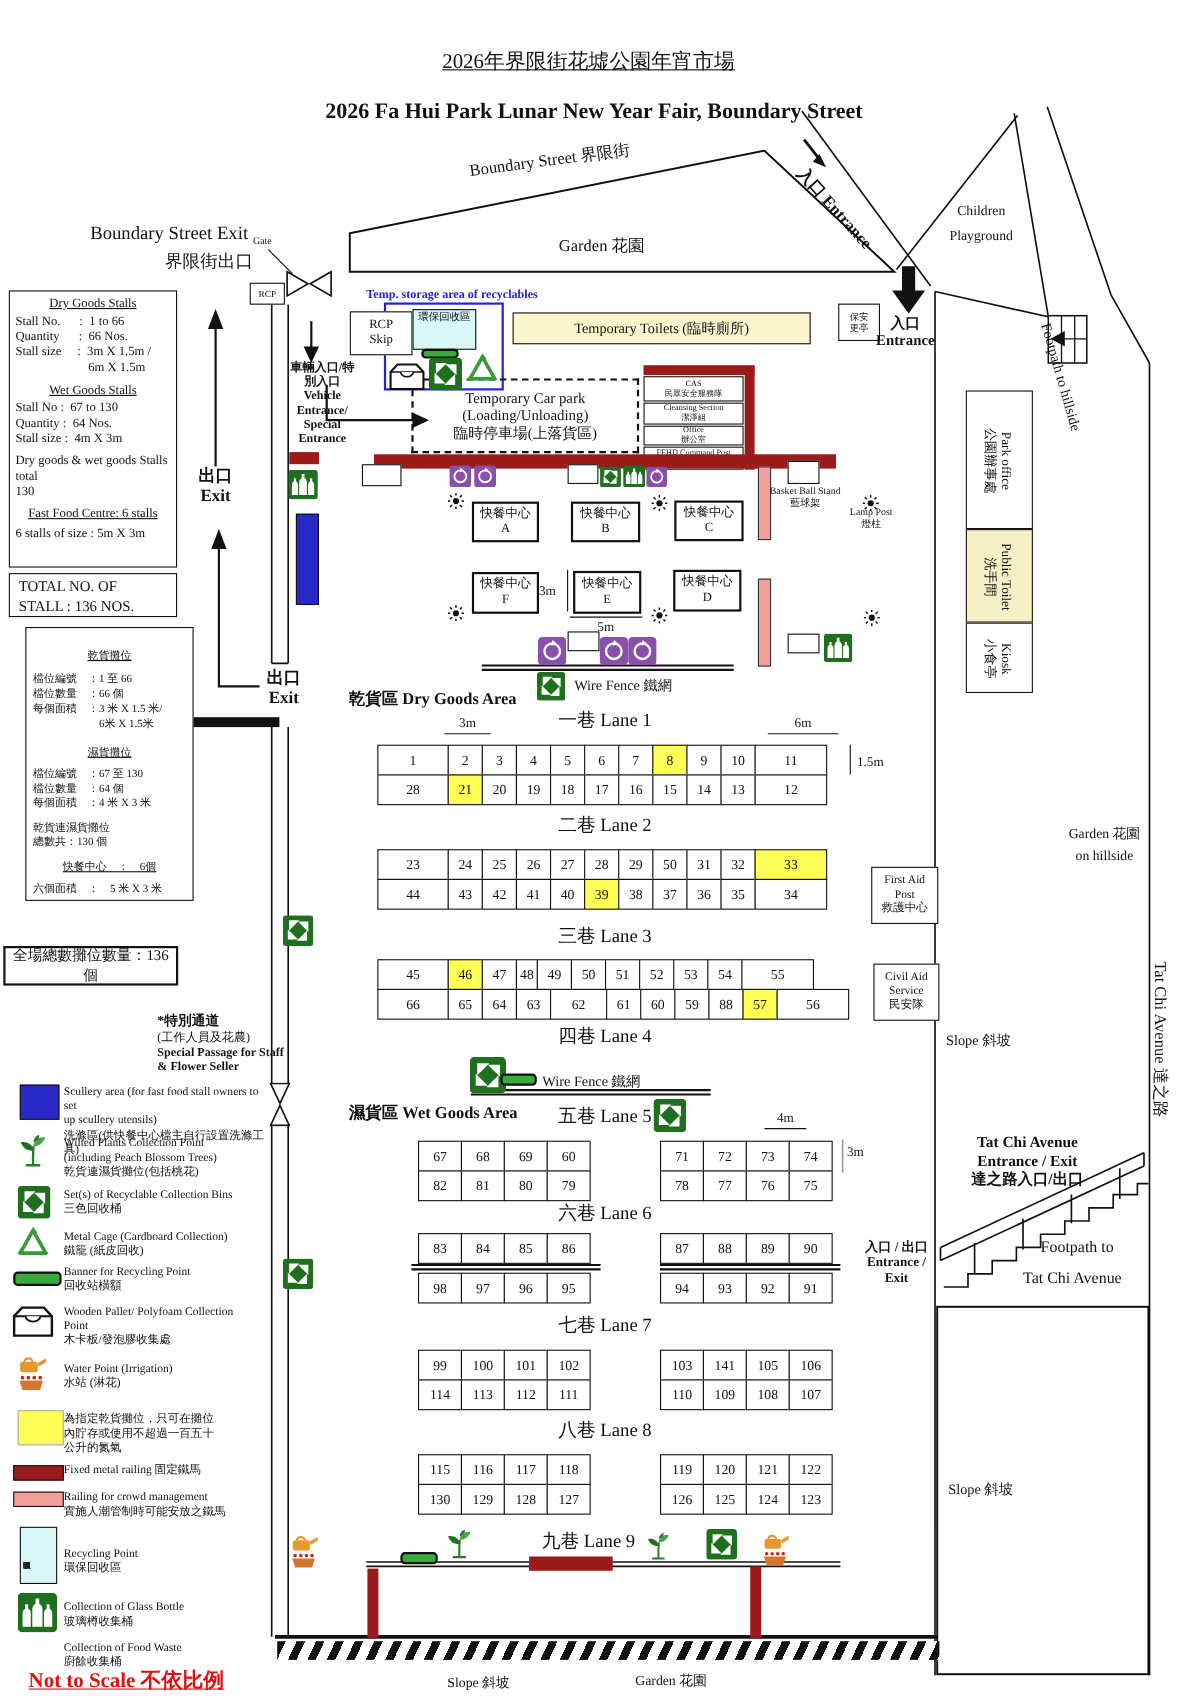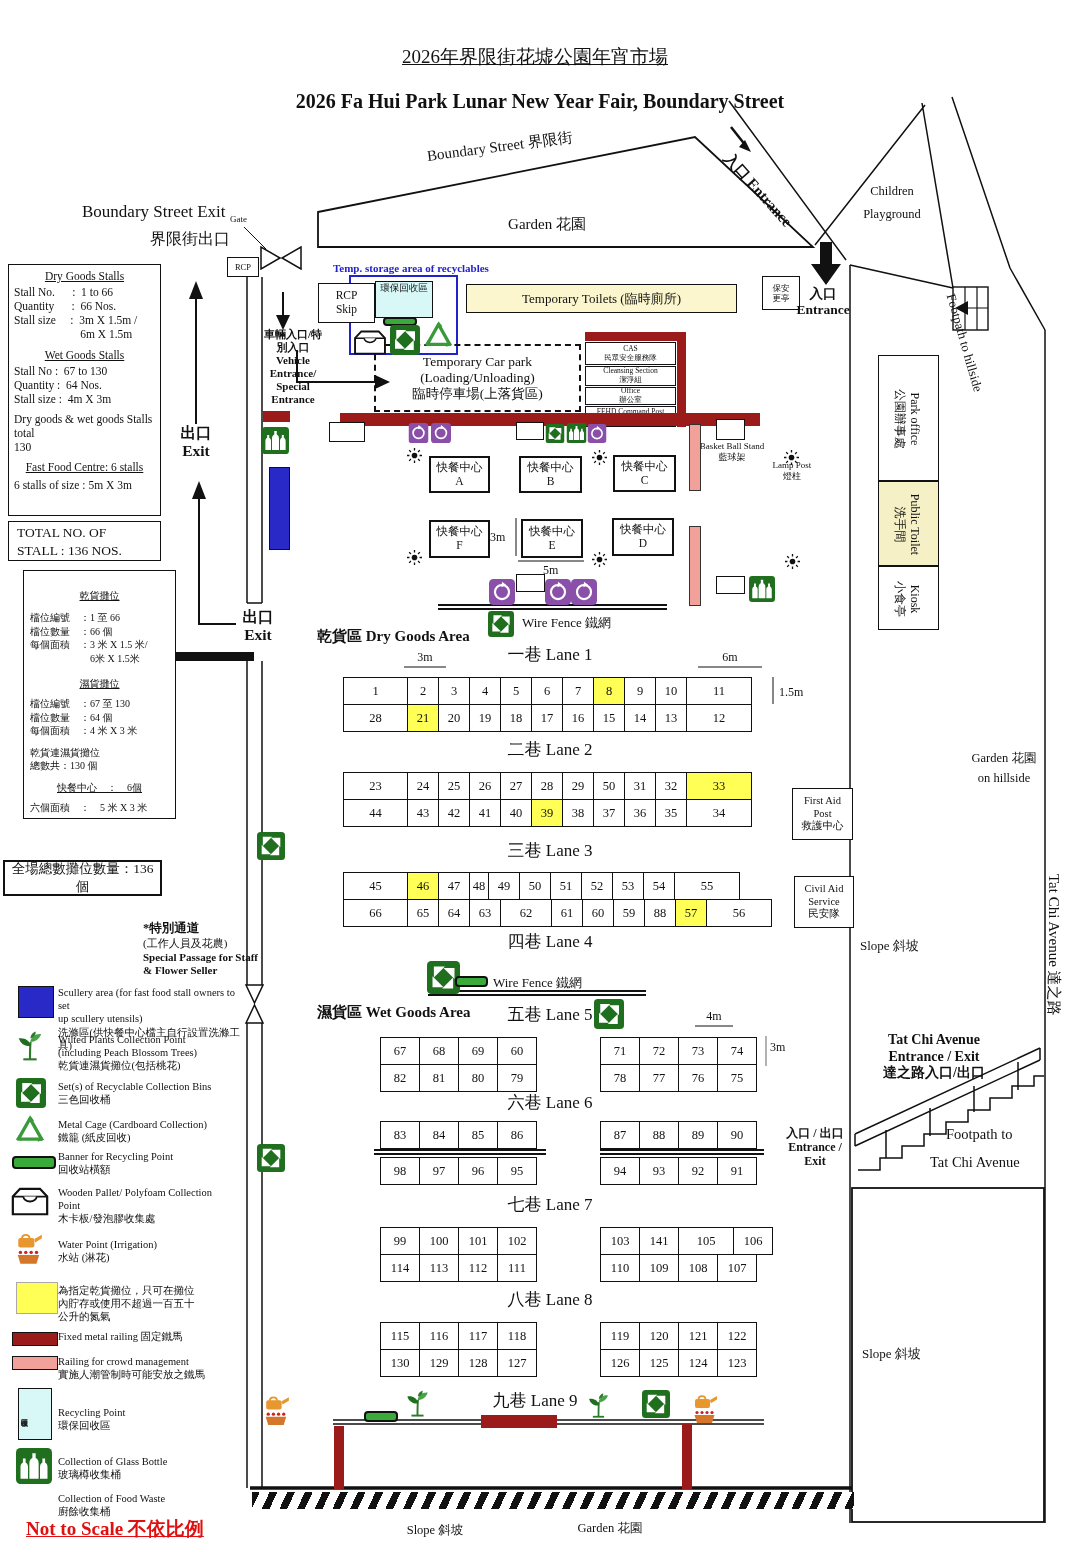--- a/index.html
+++ b/index.html
@@ -450,21 +450,21 @@
       </div>
       <div class="rowbx" style="left:380px;top:1254px">
         <div class="cell" style="width:40px">114</div>
         <div class="cell" style="width:40px">113</div>
         <div class="cell" style="width:40px">112</div>
         <div class="cell" style="width:40px">111</div>
       </div>
       <div class="rowbx" style="left:600px;top:1227px">
         <div class="cell" style="width:40px">103</div>
         <div class="cell" style="width:40px">141</div>
-        <div class="cell" style="width:56px">105</div>
+        <div class="cell" style="width:40px">105</div>
         <div class="cell" style="width:40px">106</div>
       </div>
       <div class="rowbx" style="left:600px;top:1254px">
         <div class="cell" style="width:40px">110</div>
         <div class="cell" style="width:40px">109</div>
         <div class="cell" style="width:40px">108</div>
         <div class="cell" style="width:40px">107</div>
       </div>
       <div class="t ctr" style="left:455px;top:1290px;width:190px;font-size:17px">八巷 Lane 8</div>
       <div class="rowbx" style="left:380px;top:1322px">

